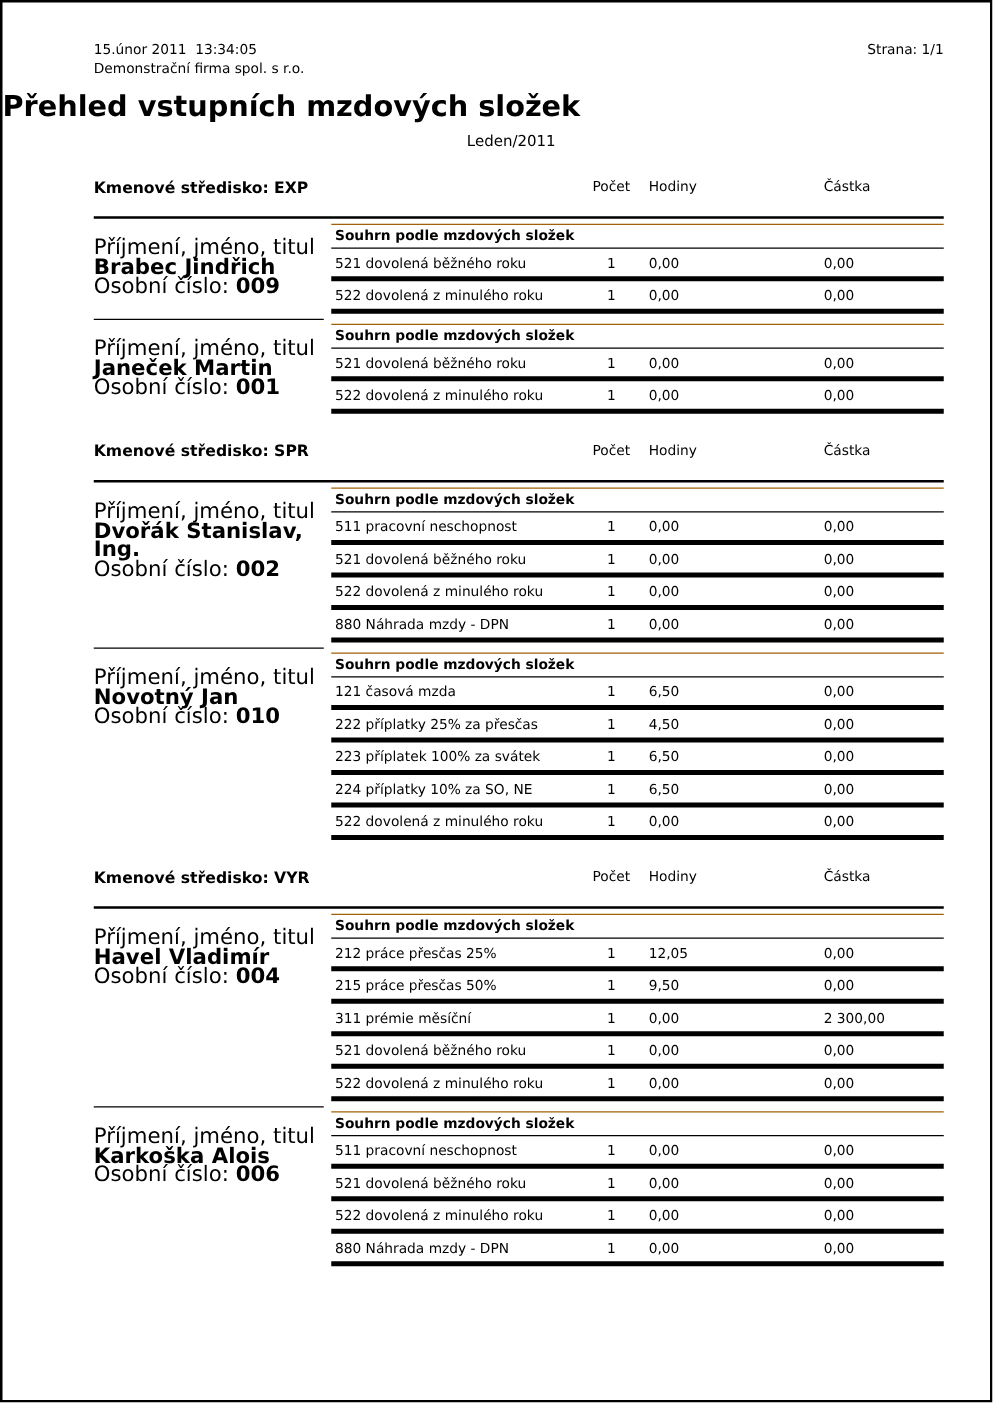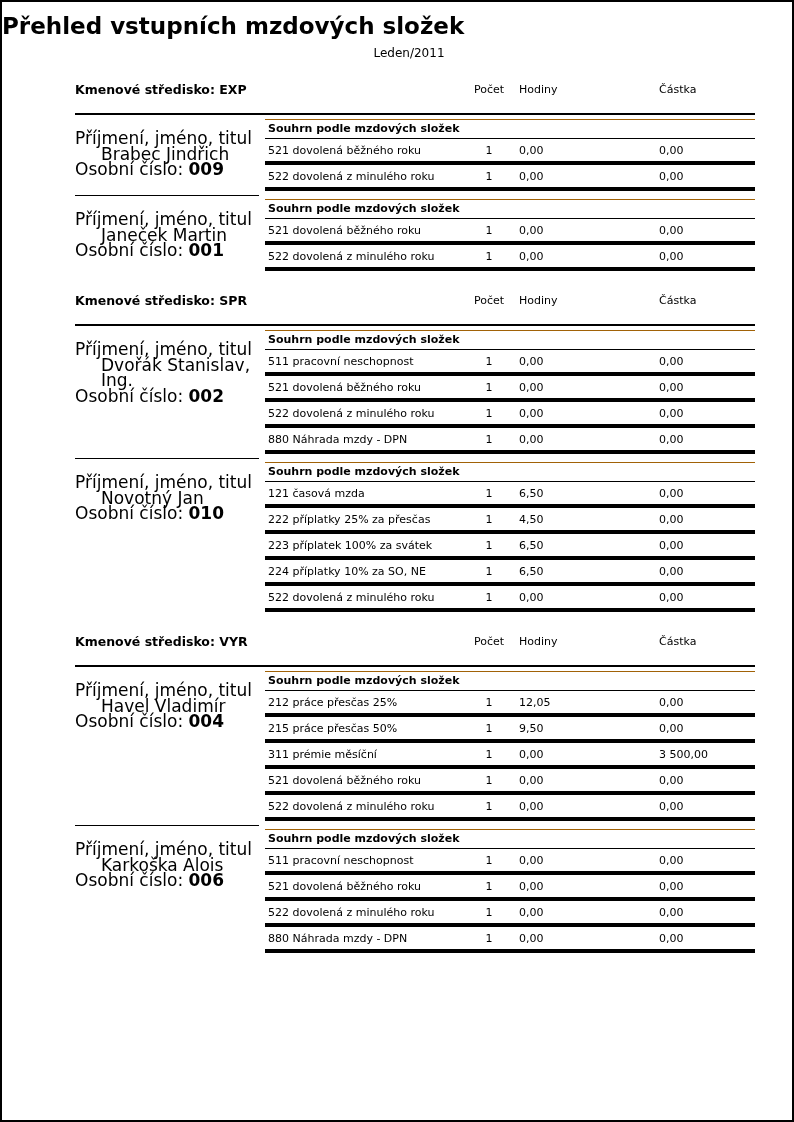--- a/index.html
+++ b/index.html
@@ -34,40 +34,47 @@
   .hdr-col { font-size: 11px; line-height: 14px; }
   .c-center { text-align: center; }
   .c-right { }
   .employee { display: flex; margin-top: 4px; }
   .employees .employee:first-child { margin-top: 0; }
   .emp-info {
     flex: 0 0 184px; margin-right: 6px; padding-top: 16px;
     font-size: 17px; line-height: 15.5px;
   }
   .employee:not(.first) .emp-info { border-top: 1px solid #000; }
-  .emp-name { font-weight: 400; margin-left: 26px; }
+  .emp-name { font-weight: 700; }
   .emp-number b { font-weight: 700; }
   .emp-table { flex: 1 1 auto; padding-top: 4px; }
   .summary-header {
     border-top: 1px solid #a16207; border-bottom: 1px solid #000;
     font-size: 11px; font-weight: 700;
     padding: 2px 0 3px 3px; line-height: 13px;
   }
   .wage-row {
     display: grid; grid-template-columns: 1fr 60px 140px 96px;
     border-bottom: 4px solid #000000;
     padding: 5px 0 4px 0;
     font-size: 11px; line-height: 13px;
   }
   .wr-label { padding-left: 3px; }
 </style>
 </head>
 <body>
 
 <div class="page">
+  <div class="page-header">
+    <div>
+      <div class="hdr-datetime">15.únor 2011  13:34:05</div>
+      <div>Demonstrační firma spol. s r.o.</div>
+    </div>
+    <div>Strana: 1/1</div>
+  </div>
 
   <h1 class="report-title">Přehled vstupních mzdových složek</h1>
   <div class="report-period">Leden/2011</div>
 
   <div class="content" id="sections">
   <section class="section">
     <div class="section-header">
       <div class="sec-title">Kmenové středisko: EXP</div>
       <div class="hdr-col c-center">Počet</div>
       <div class="hdr-col c-right">Hodiny</div>
@@ -253,21 +260,21 @@
     <div class="wr-label">215 práce přesčas 50%</div>
     <div class="c-center">1</div>
     <div class="c-right">9,50</div>
     <div class="c-right">0,00</div>
   </div>
 
   <div class="wage-row">
     <div class="wr-label">311 prémie měsíční</div>
     <div class="c-center">1</div>
     <div class="c-right">0,00</div>
-    <div class="c-right">3 500,00</div>
+    <div class="c-right">2 300,00</div>
   </div>
 
   <div class="wage-row">
     <div class="wr-label">521 dovolená běžného roku</div>
     <div class="c-center">1</div>
     <div class="c-right">0,00</div>
     <div class="c-right">0,00</div>
   </div>
 
   <div class="wage-row">

